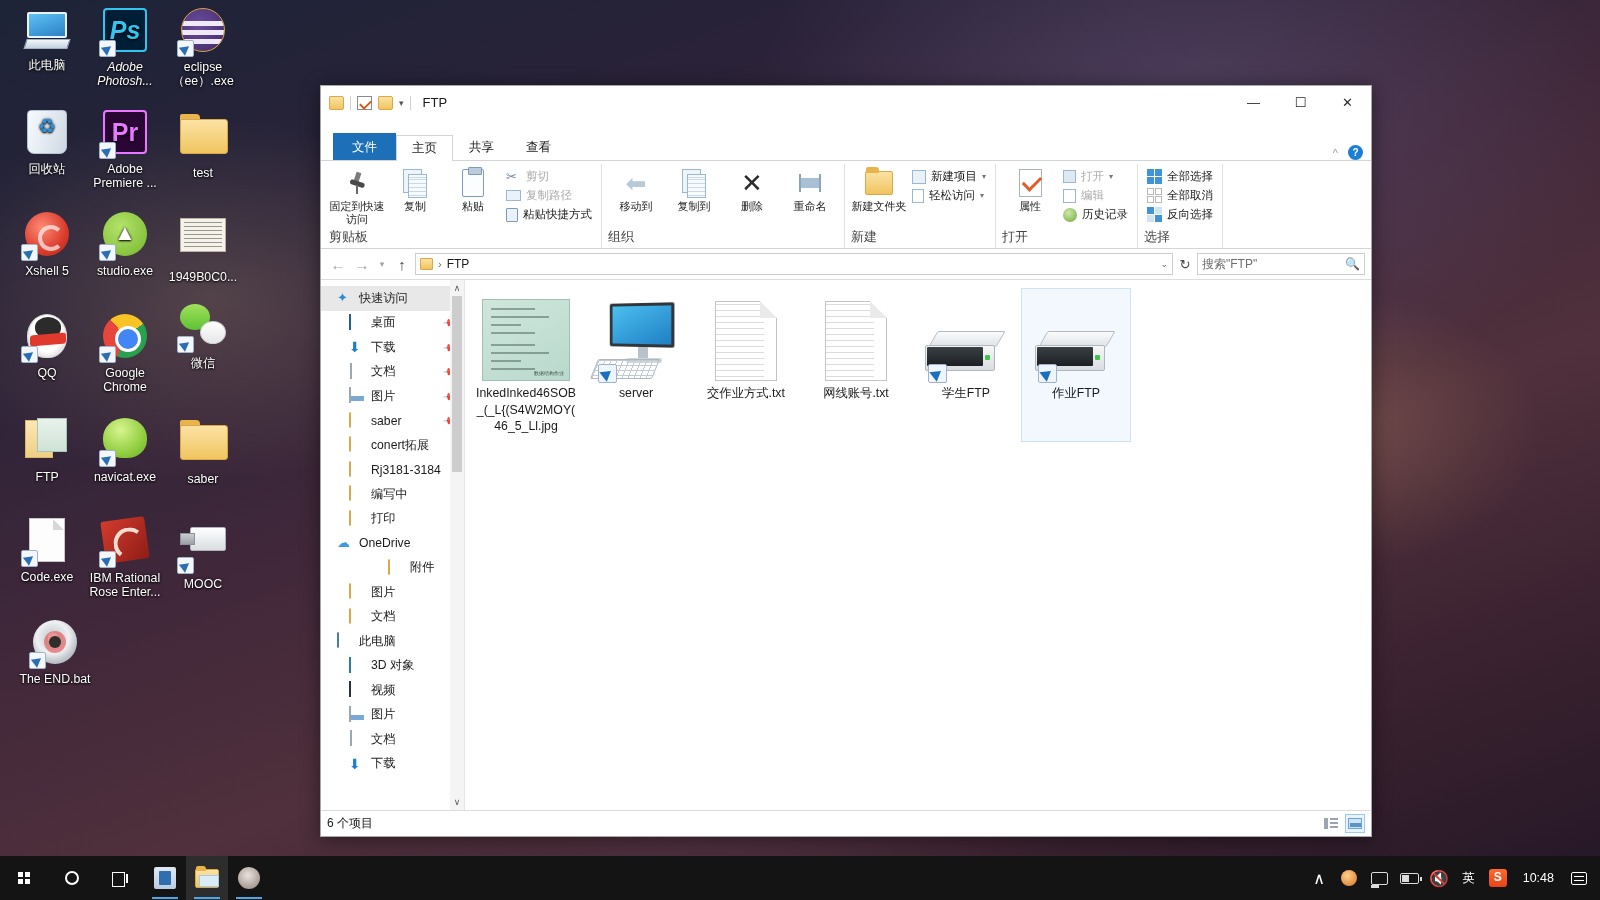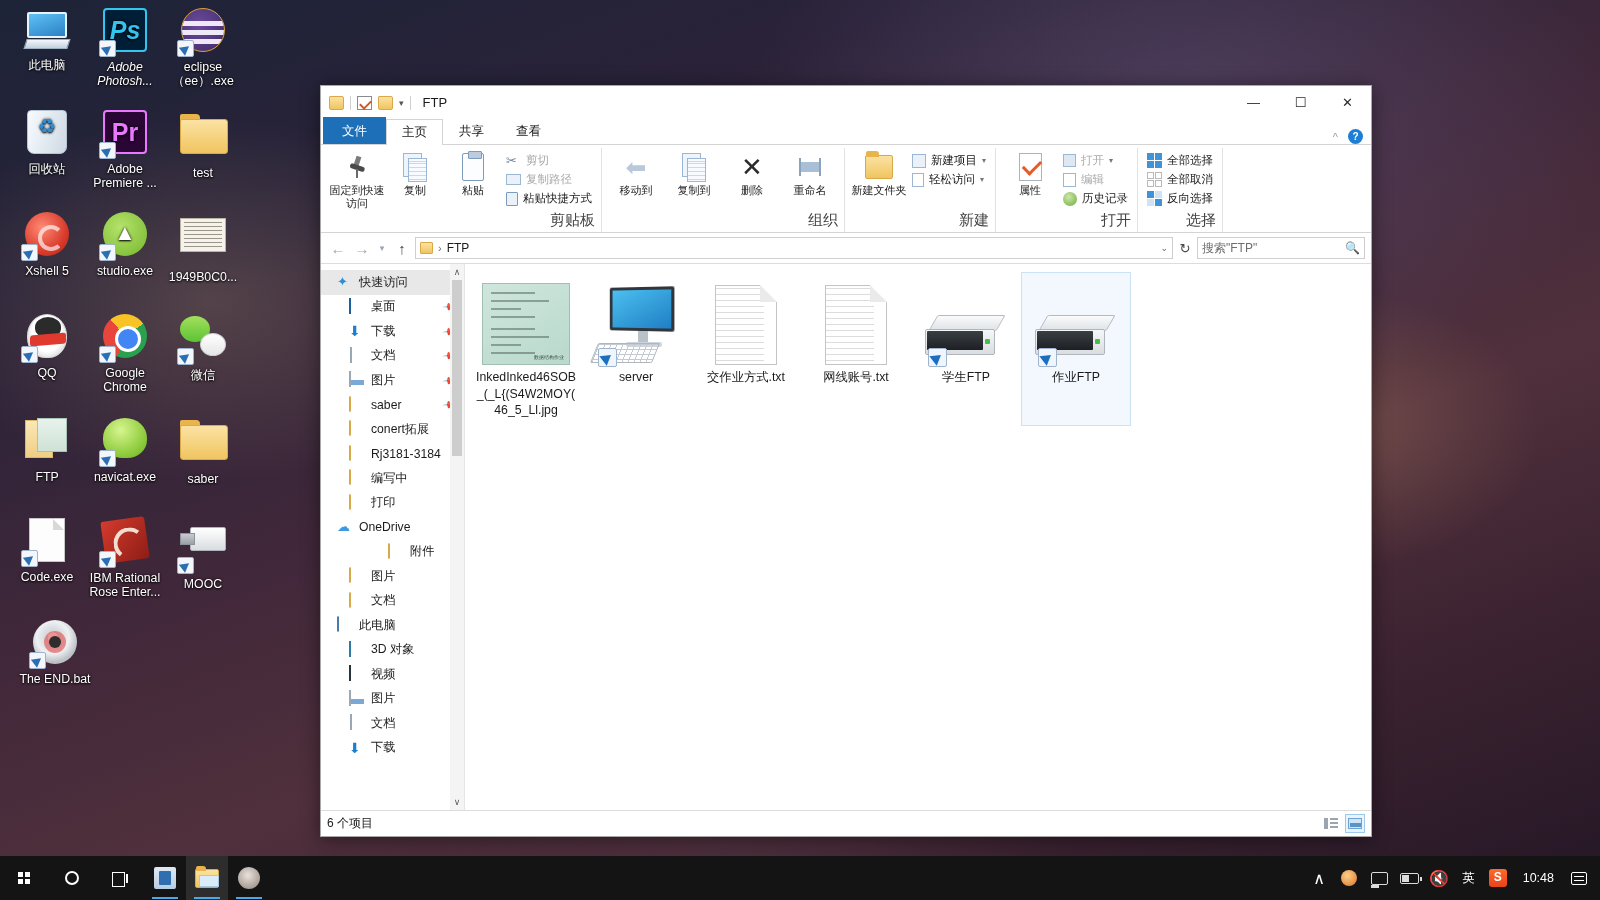--- a/index.html
+++ b/index.html
@@ -127,35 +127,35 @@
   .qat-check { width:15px;height:14px;border:1px solid #8a8a8a;background:#fff;position:relative;}
   .qat-check::after{content:"";position:absolute;left:2px;top:3px;width:9px;height:5px;
     border-left:2px solid #d05a20;border-bottom:2px solid #d05a20;transform:rotate(-45deg);}
   .qat-caret { font-size:9px; color:#555; }
   .win-title { margin-left:12px; font-size:13px; color:#1b1b1b; }
   .win-ctrls { margin-left:auto; display:flex; height:33px; }
   .win-btn { width:47px; height:33px; display:flex; align-items:center; justify-content:center;
     color:#2b2b2b; font-size:13px; }
 
   .tabstrip { height:26px; display:flex; align-items:flex-end; border-bottom:1px solid #d4d4d4;
-    background:#ffffff; padding-left:2px; position:relative; }
+    background:#ffffff; padding-left:12px; position:relative;margin-top:16px; }
   .tab { padding:4px 15px 5px; font-size:12.5px; color:#1b1b1b; border:1px solid transparent;
     border-bottom:none; line-height:16px; }
   .tab.file { background:#1d6fb8; color:#fff; font-weight:normal; padding:5px 18px 5px; }
   .tab.active { background:#fff; border-color:#d4d4d4; position:relative; top:1px; }
   .ribbon-right { margin-left:auto; display:flex; align-items:center; gap:10px; padding-right:8px; }
   .chev-up { color:#9a9a9a; font-size:11px; }
   .help-ico { width:15px;height:15px;border-radius:50%;background:#1d7fd4;color:#fff;
     font-size:10px;line-height:15px;text-align:center;font-weight:bold; }
 
   .ribbon { height:88px; background:#fff; border-bottom:1px solid #d4d4d4;
     display:flex; padding: 3px 0 0 2px; }
   .rgroup { display:flex; flex-direction:column; height:84px; border-right:1px solid #e2e2e2; padding:0 6px; }
   .rgroup-body { flex:1; display:flex; align-items:flex-start; gap:2px; padding-top:2px; }
-  .rgroup-title { text-align:right; font-size:15px; color:#444; padding-bottom:2px; }
+  .rgroup-title { text-align:left; font-size:13px; color:#444; padding-bottom:2px; }
   .rbig { width:56px; text-align:center; font-size:11px; color:#1b1b1b; line-height:13px; padding-top:2px; }
   .rbig .ri { height:30px; display:flex; align-items:center; justify-content:center; margin-bottom:2px; }
   .rsmalls { display:flex; flex-direction:column; justify-content:center; gap:2px; padding-top:2px; }
   .rsmall { display:flex; align-items:center; gap:5px; font-size:11.5px; color:#1b1b1b; padding:1px 3px; white-space:nowrap; }
   .rsmall.dim { color:#a9a9a9; }
   .si { width:15px;height:15px;display:inline-block;position:relative;flex:none; }
   .ic-copy, .ic-copy2 { width:24px;height:28px; position:relative; }
   .ic-copy::before,.ic-copy2::before{content:"";position:absolute;left:0;top:0;width:17px;height:22px;background:#eef4fb;border:1px solid #9bb7d4;}
   .ic-copy::after,.ic-copy2::after{content:"";position:absolute;left:5px;top:5px;width:17px;height:22px;background:#f7fafe;border:1px solid #9bb7d4;
     background-image: repeating-linear-gradient(#c9d9ea 0 1px, transparent 1px 4px); background-position:0 4px;}
@@ -392,21 +392,21 @@
       </div>
       <span class="lbl">QQ</span>
     </div>
     <div class="dicon" style="left: 86px; top: 312px;">
       <div class="glyph">
         <div class="g-chrome"></div>
         <span class="shortcut-ovl"></span>
       </div>
       <span class="lbl">Google Chrome</span>
     </div>
-    <div class="dicon" style="left: 164px; top: 312px;">
+    <div class="dicon" style="left: 164px; top: 300px;">
       <div class="glyph">
         <div class="g-wechat"></div>
         <span class="shortcut-ovl"></span>
       </div>
       <span class="lbl">微信</span>
     </div>
     <div class="dicon" style="left: 8px; top: 414px;">
       <div class="glyph">
         <div class="g-ftpfolder"></div>
       </div>

